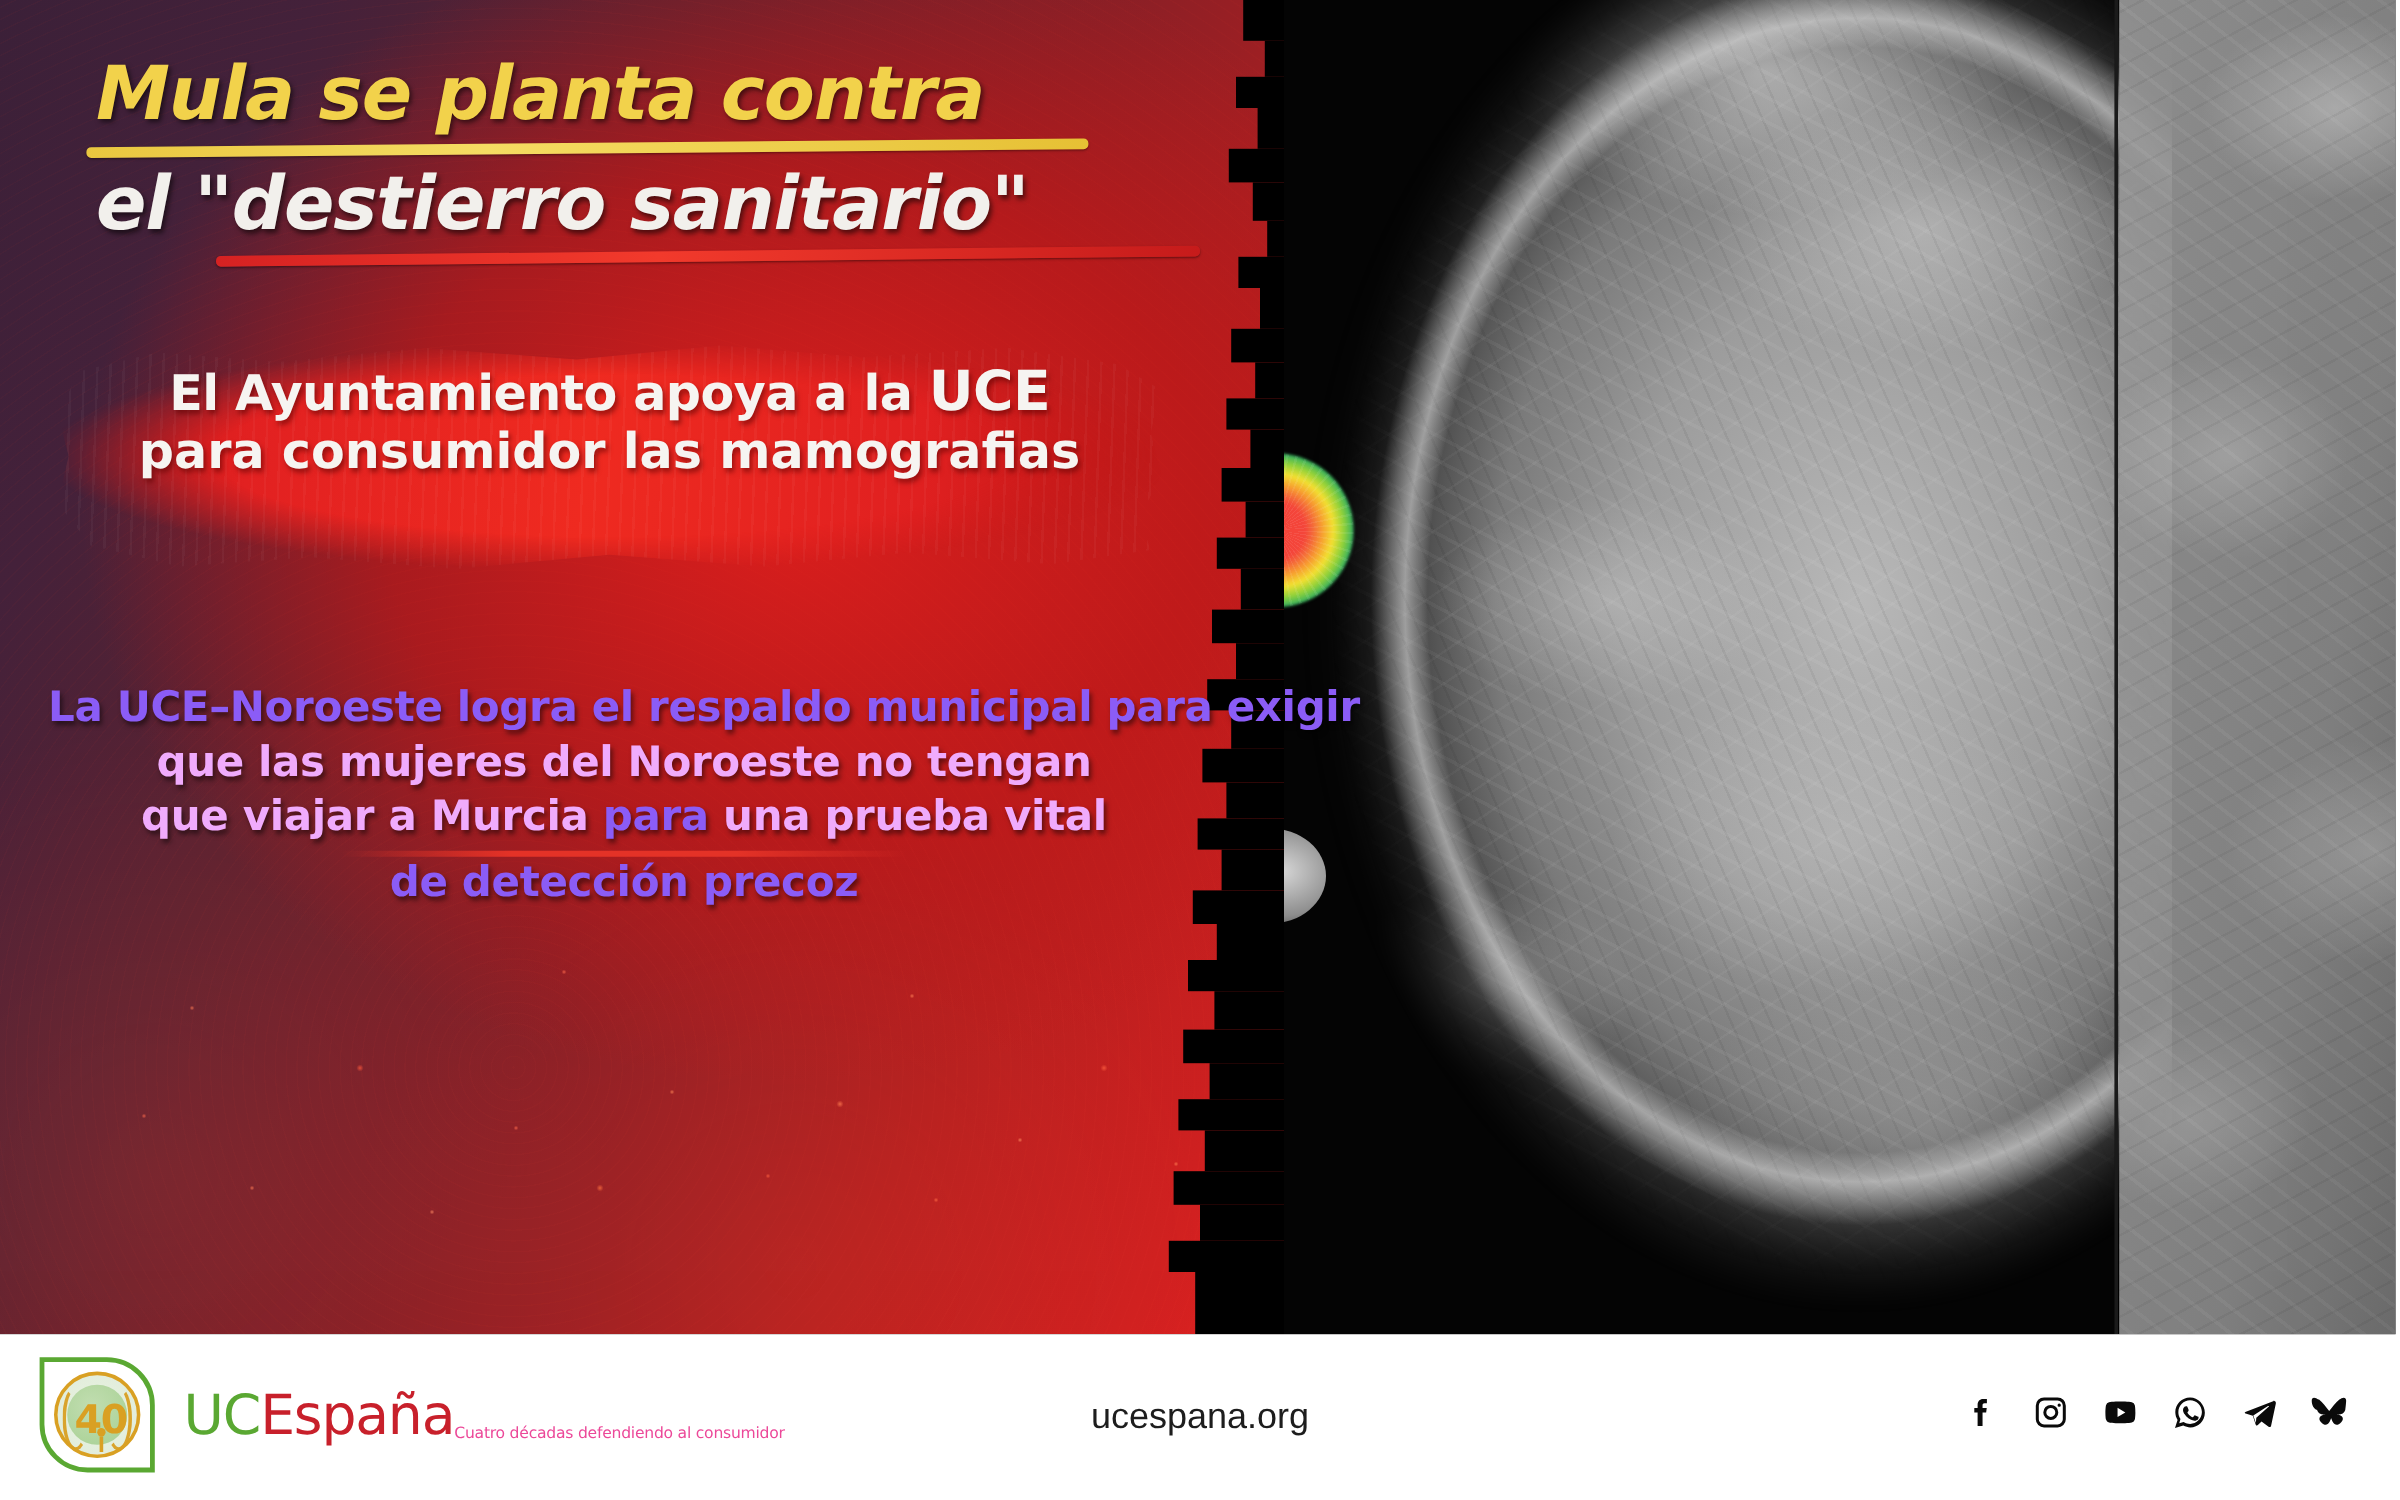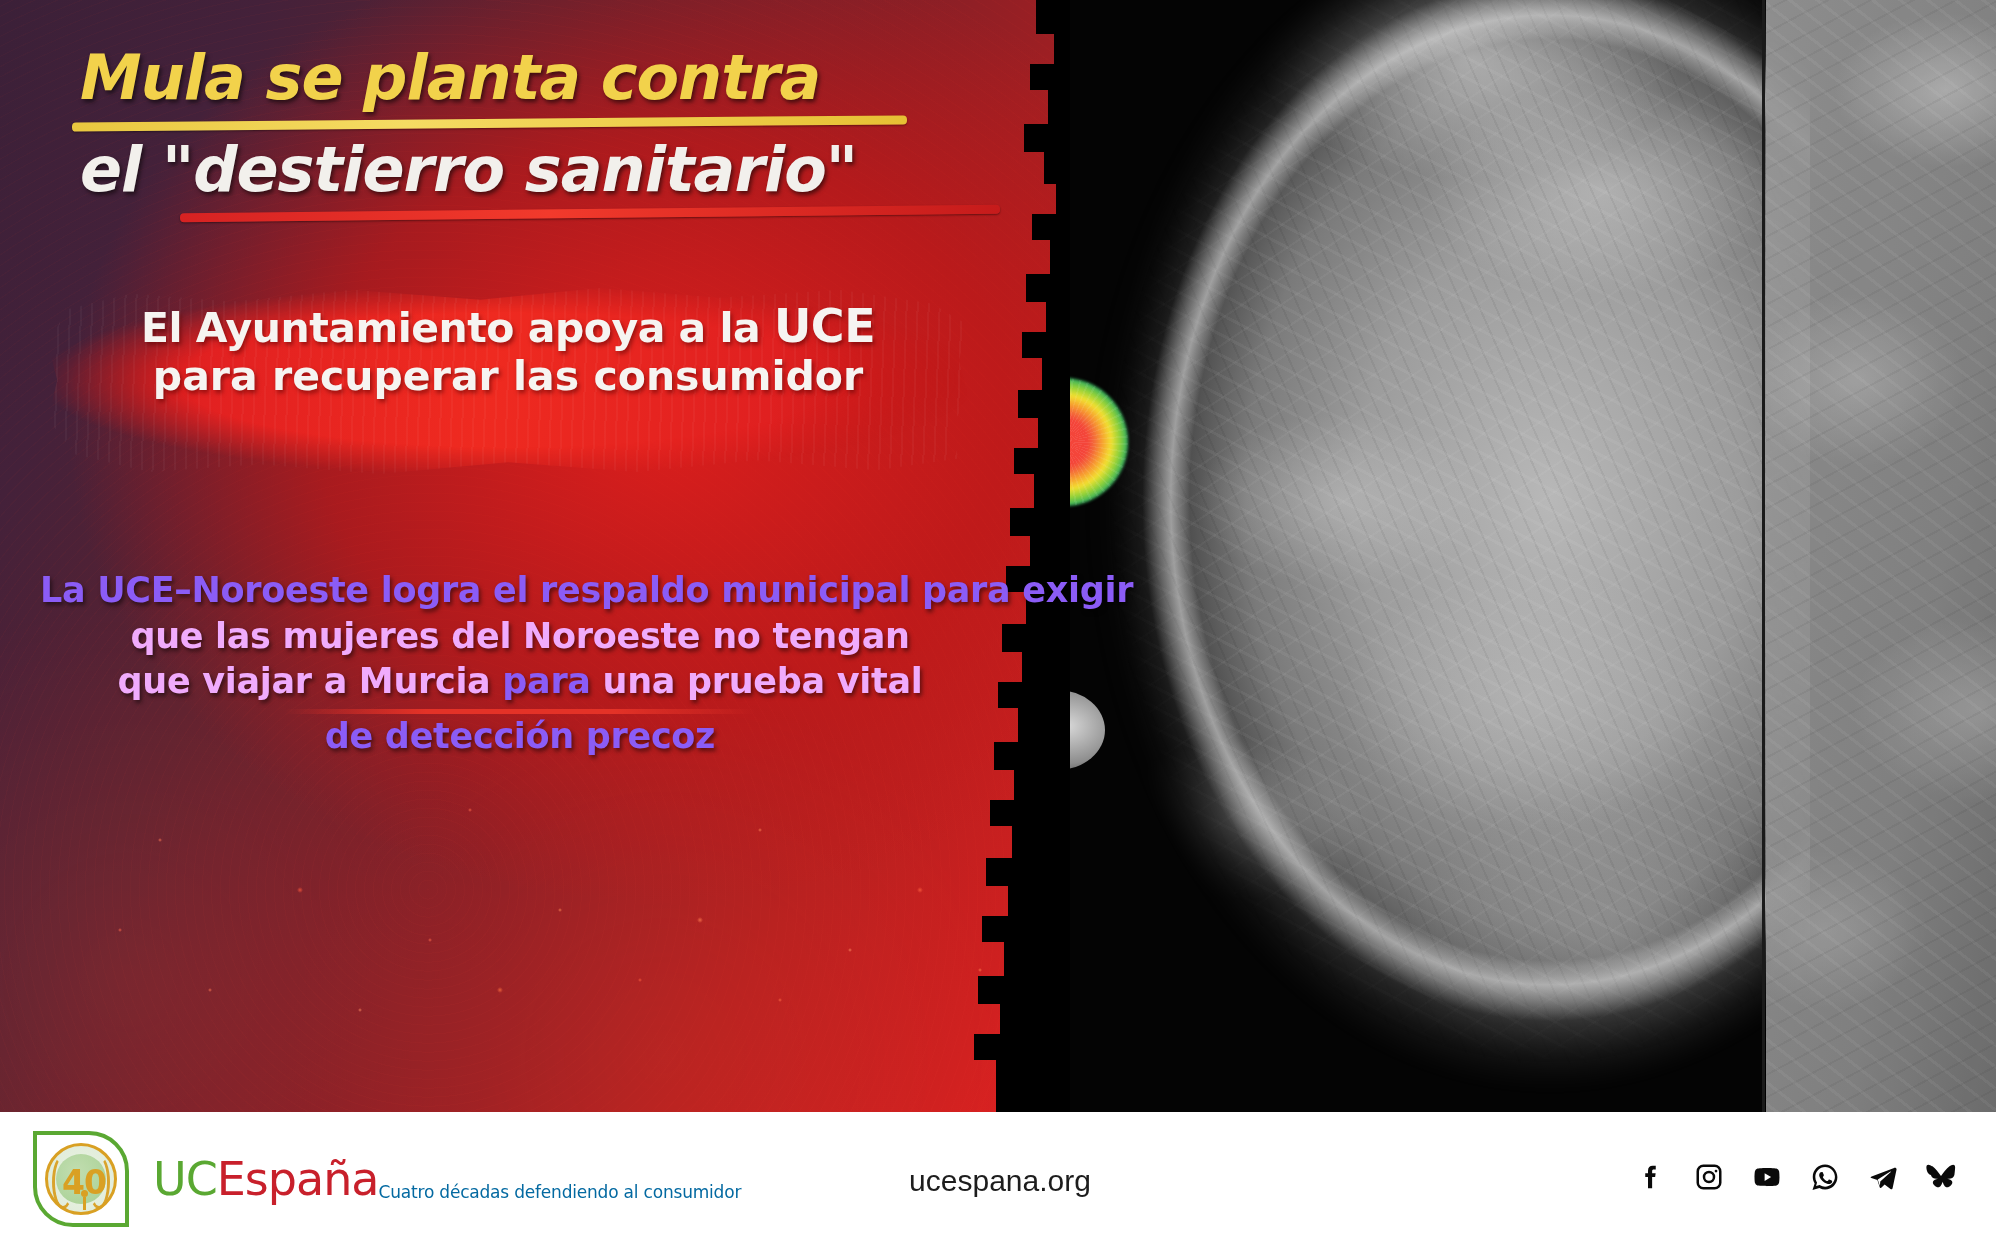--- a/index.html
+++ b/index.html
@@ -174,21 +174,21 @@
   .wreathR{right:4px;border-left-color:transparent;border-top-color:transparent;}
   .forty{position:absolute;left:0;top:0;width:72px;height:72px;display:flex;align-items:center;
     justify-content:center;font-family:"DejaVu Sans",sans-serif;font-weight:bold;font-size:33px;color:#d9a023;
     letter-spacing:-1px;}
   .person{position:absolute;left:33px;top:44px;width:7px;height:7px;border-radius:50%;background:#d9a023;}
   .person:after{content:"";position:absolute;left:2px;top:7px;width:3px;height:13px;background:#d9a023;}
   .brandText{display:flex;flex-direction:row;align-items:flex-end;}
   .brandMain{font-family:"DejaVu Sans",sans-serif;font-size:46px;line-height:1;letter-spacing:-1px;}
   .brandMain .g{color:#5aa832;}
   .brandMain .r{color:#c8202b;}
-  .brandSub{font-family:"DejaVu Sans",sans-serif;font-size:17px;color:#0369a1;margin-top:7px;letter-spacing:-.2px;}
+  .brandSub{font-family:"DejaVu Sans",sans-serif;font-size:13px;color:#ec4899;margin-top:7px;letter-spacing:-.2px;}
   .url{position:absolute;left:0;top:0;width:2000px;height:138px;display:flex;align-items:center;
     justify-content:center;font-family:"Liberation Sans",sans-serif;font-size:30px;color:#1d1d1d;}
   .social{position:absolute;right:44px;top:50px;display:flex;align-items:center;gap:28px;}
   .social span{display:block;width:30px;height:30px;color:#0a0a0a;}
   .social svg{display:block;width:30px;height:30px;fill:#0a0a0a;}
 </style>
 </head>
 <body>
 
 <div class="poster">
@@ -261,21 +261,21 @@
       <div class="ul-y"></div>
       <div class="h2">el "destierro sanitario"</div>
       <div class="ul-r"></div>
     </div>
 
     <div class="banner">
       <div class="brush"></div>
       <div class="brushGrain"></div>
       <div class="bannerText">
         <div class="bl"><span>El Ayuntamiento apoya a la </span><span class="big">UCE</span></div>
-        <div class="bl2"><span>para </span><span>recuperar las consumidor</span></div>
+        <div class="bl2"><span>para </span><span>consumidor las mamografias</span></div>
       </div>
     </div>
 
     <div class="body">
       <div class="ln w">La UCE–Noroeste logra el respaldo municipal para exigir</div>
       <div class="ln"><span class="y">que las mujeres del Noroeste </span><span class="y">no tengan</span></div>
       <div class="ln"><span class="y">que viajar a Murcia </span><span class="w">para </span><span class="y">una prueba vital</span></div>
       <div class="ul-r2"></div>
       <div class="ln w">de detección precoz</div>
     </div>

